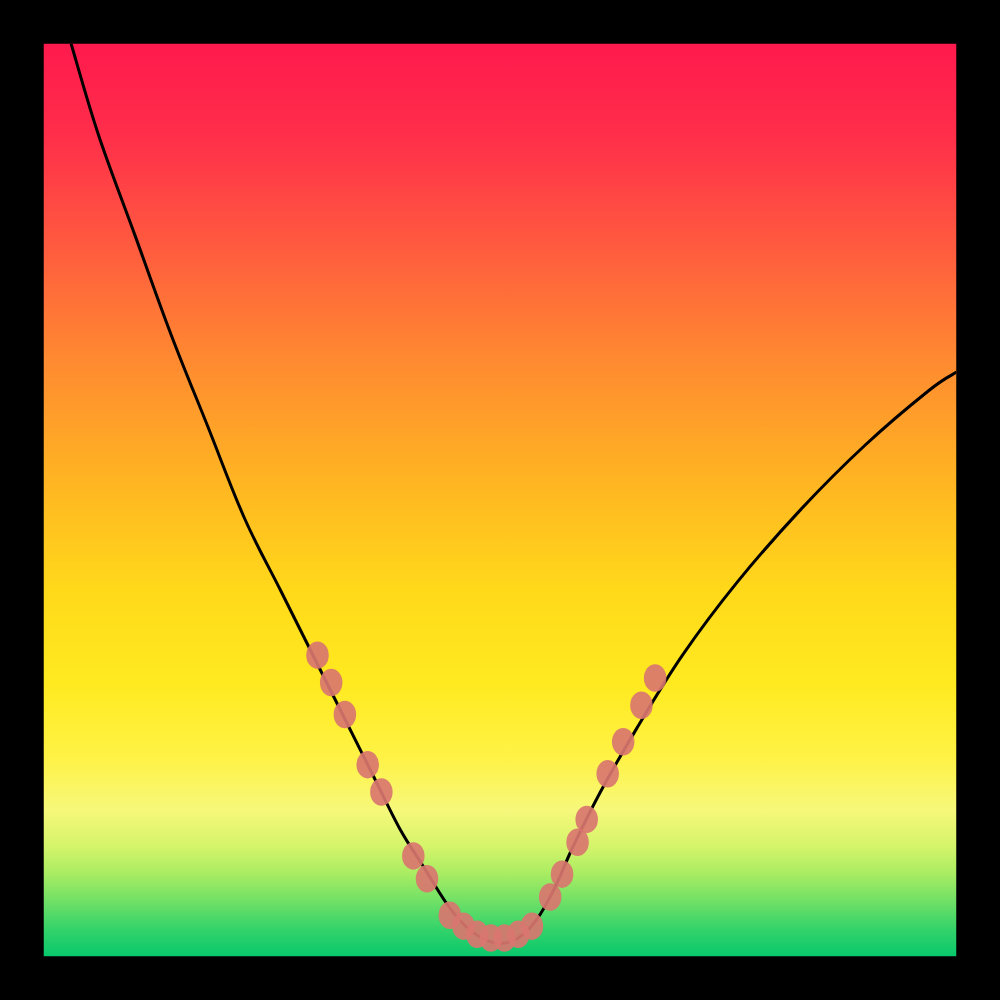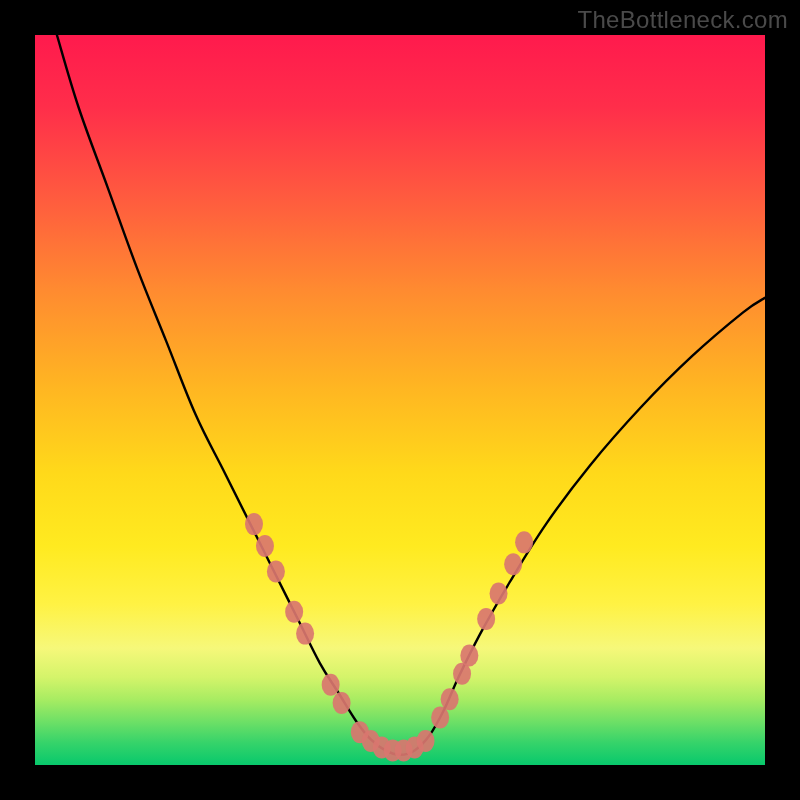--- a/index.html
+++ b/index.html
@@ -56,21 +56,20 @@
     left: 0;
     top: 0;
     width: 730px;
     height: 730px;
   }
 </style>
 </head>
 <body>
 
 <div class="frame">
-  <div class="watermark">TheBottleneck.com</div>
   <div class="plot">
     <svg class="curve" viewBox="0 0 730 730" preserveAspectRatio="none">
       <path id="curve-path" fill="none" stroke="#000000" stroke-width="2.4" stroke-linecap="round" d="M 21.90 0.00 C 25.84 13.14, 34.60 45.41, 43.80 73.00 C 53.00 100.59, 62.49 124.39, 73.00 153.30 C 83.51 182.21, 91.69 206.01, 102.20 233.60 C 112.71 261.19, 120.89 280.32, 131.40 306.60 C 141.91 332.88, 150.09 355.95, 160.60 379.60 C 171.11 403.25, 179.29 416.98, 189.80 438.00 C 200.31 459.02, 209.80 478.00, 219.00 496.40 C 228.20 514.80, 233.02 524.43, 240.90 540.20 C 248.78 555.97, 254.92 568.23, 262.80 584.00 C 270.68 599.77, 277.47 614.66, 284.70 627.80 C 291.93 640.94, 296.38 646.49, 302.95 657.00 C 309.52 667.51, 315.29 677.66, 321.20 686.20 C 327.11 694.74, 330.54 699.19, 335.80 704.45 C 341.06 709.71, 345.14 712.64, 350.40 715.40 C 355.66 718.16, 359.74 719.78, 365.00 719.78 C 370.26 719.78, 374.34 718.82, 379.60 715.40 C 384.86 711.98, 388.94 708.03, 394.20 700.80 C 399.46 693.57, 403.54 685.76, 408.80 675.25 C 414.06 664.74, 416.83 656.20, 423.40 642.40 C 429.97 628.60, 436.10 615.68, 445.30 598.60 C 454.50 581.52, 462.67 567.21, 474.50 547.50 C 486.33 527.79, 496.55 510.12, 511.00 489.10 C 525.45 468.08, 537.72 451.72, 554.80 430.70 C 571.88 409.68, 587.50 392.01, 605.90 372.30 C 624.30 352.59, 638.60 338.28, 657.00 321.20 C 675.40 304.12, 694.96 287.91, 708.10 277.40 C 721.24 266.89, 726.06 265.43, 730.00 262.80"></path>
       <g id="marker-group">
           <ellipse cx="219.00" cy="489.10" rx="9" ry="11" fill="#d9766f" fill-opacity="0.92"></ellipse>
           <ellipse cx="229.95" cy="511.00" rx="9" ry="11" fill="#d9766f" fill-opacity="0.92"></ellipse>
           <ellipse cx="240.90" cy="536.55" rx="9" ry="11" fill="#d9766f" fill-opacity="0.92"></ellipse>
           <ellipse cx="259.15" cy="576.70" rx="9" ry="11" fill="#d9766f" fill-opacity="0.92"></ellipse>
           <ellipse cx="270.10" cy="598.60" rx="9" ry="11" fill="#d9766f" fill-opacity="0.92"></ellipse>
           <ellipse cx="295.65" cy="649.70" rx="9" ry="11" fill="#d9766f" fill-opacity="0.92"></ellipse>

